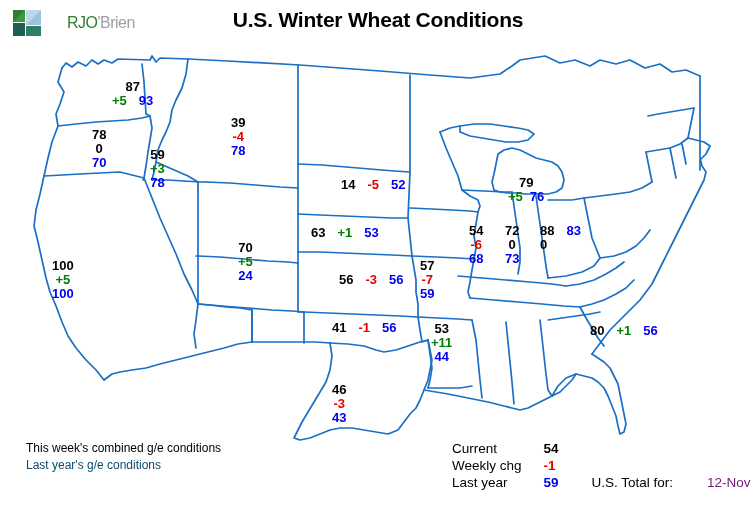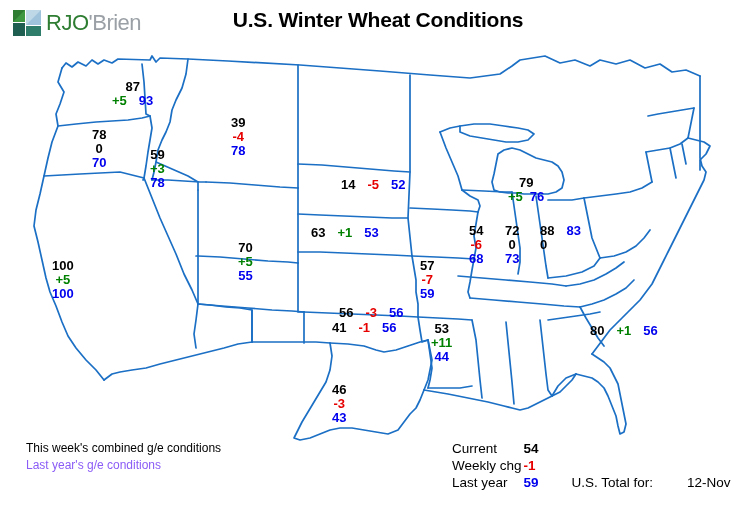--- a/index.html
+++ b/index.html
@@ -14,21 +14,21 @@
   #page{position:relative;width:756px;height:516px;}
 
   
   .logo-wrap{position:absolute;left:12px;top:8px;display:flex;align-items:center;}
   .logo-mark{width:30px;height:30px;position:relative;margin-right:4px;}
   .title{
     position:absolute;left:0;top:8px;width:756px;text-align:center;
     font-size:21px;font-weight:bold;color:#000;letter-spacing:-0.2px;
     font-family:"Liberation Sans", sans-serif;
   }
-  .logo-text{font-size:22px;letter-spacing:-0.5px;line-height:1;white-space:nowrap;}
+  .logo-text{font-size:16px;letter-spacing:-0.5px;line-height:1;white-space:nowrap;margin-left:21px;}
   .logo-rjo{color:#2e7d32;font-weight:normal;}
   .logo-apos{color:#9aa0a6;}
   .logo-brien{color:#9aa0a6;}
 
   
   #map{position:absolute;left:0;top:30px;width:756px;height:420px;}
   #map svg{display:block;}
 
   
   .lbl{
@@ -47,34 +47,34 @@
   .lbl.horiz .row{display:inline-block;}
   .lbl.stack{text-align:center;}
   .lbl.stack .row{display:block;text-align:center;}
   .sp{display:inline-block;width:7px;}
   .sp-wide{display:inline-block;width:12px;}
 
   
   .legend{position:absolute;left:26px;top:440px;font-size:12px;line-height:17px;font-family:"Liberation Sans", sans-serif;}
   .legend .l1{color:#000;}
   .legend .l2{color:#000;}
-  .legend .l3{color:#8b5cf6;}
+  .legend .l3{color:#0c4a6e;}
   .legend .plus{color:#008000;}
   .legend .minus{color:#e60000;}
 
   .summary{position:absolute;left:452px;top:440px;font-size:13.5px;line-height:17px;font-family:"Liberation Sans", sans-serif;color:#000;}
   .summary table{border-collapse:collapse;}
   .summary td{padding:0;font-size:13.5px;line-height:17px;vertical-align:baseline;}
-  .summary .lab{padding-right:2px;color:#000;white-space:nowrap;}
+  .summary .lab{padding-right:22px;color:#000;white-space:nowrap;}
   .summary .val{font-weight:bold;width:44px;text-align:left;}
   .summary .v-cur{color:#000;}
   .summary .v-chg{color:#e60000;}
   .summary .v-ly{color:#0000ee;}
   .summary .tot{padding-left:4px;color:#000;white-space:nowrap;}
-  .summary .date{padding-left:34px;color:#000000;white-space:nowrap;}
+  .summary .date{padding-left:34px;color:#701a75;white-space:nowrap;}
 </style>
 </head>
 <body>
 
 <div id="page">
 
   <div class="logo-wrap">
     <div class="logo-mark">
       <svg width="30" height="30" viewBox="0 0 30 30" aria-hidden="true">
         <rect x="0" y="0" width="30" height="30" fill="#ffffff"></rect>
@@ -274,23 +274,23 @@
       <div class="lbl stack" style="left: 52px; top: 259px;">
         <span class="row"><span class="cur">100</span></span>
         <span class="row"><span class="chg-pos">+5</span></span>
         <span class="row"><span class="ly">100</span></span>
       </div>
       <div class="lbl horiz" style="left: 309px; top: 178px; margin-left: 32px;"><span class="row"><span class="cur">14</span><span class="sp-wide"></span><span class="chg-neg">-5</span><span class="sp-wide"></span><span class="ly">52</span></span></div>
       <div class="lbl horiz" style="left: 311px; top: 226px;"><span class="row"><span class="cur">63</span><span class="sp-wide"></span><span class="chg-pos">+1</span><span class="sp-wide"></span><span class="ly">53</span></span></div>
       <div class="lbl stack" style="left: 238px; top: 241px;">
         <span class="row"><span class="cur">70</span></span>
         <span class="row"><span class="chg-pos">+5</span></span>
-        <span class="row"><span class="ly">55</span></span>
-      </div>
-      <div class="lbl horiz" style="left: 339px; top: 273px; margin-top: 33px;"><span class="row"><span class="cur">56</span><span class="sp-wide"></span><span class="chg-neg">-3</span><span class="sp-wide"></span><span class="ly">56</span></span></div>
+        <span class="row"><span class="ly">24</span></span>
+      </div>
+      <div class="lbl horiz" style="left: 339px; top: 273px;"><span class="row"><span class="cur">56</span><span class="sp-wide"></span><span class="chg-neg">-3</span><span class="sp-wide"></span><span class="ly">56</span></span></div>
       <div class="lbl horiz" style="left: 332px; top: 321px;"><span class="row"><span class="cur">41</span><span class="sp-wide"></span><span class="chg-neg">-1</span><span class="sp-wide"></span><span class="ly">56</span></span></div>
       <div class="lbl stack" style="left: 332px; top: 383px;">
         <span class="row"><span class="cur">46</span></span>
         <span class="row"><span class="chg-neg">-3</span></span>
         <span class="row"><span class="ly">43</span></span>
       </div>
       <div class="lbl stack" style="left: 420px; top: 259px;">
         <span class="row"><span class="cur">57</span></span>
         <span class="row"><span class="chg-neg">-7</span></span>
         <span class="row"><span class="ly">59</span></span>

